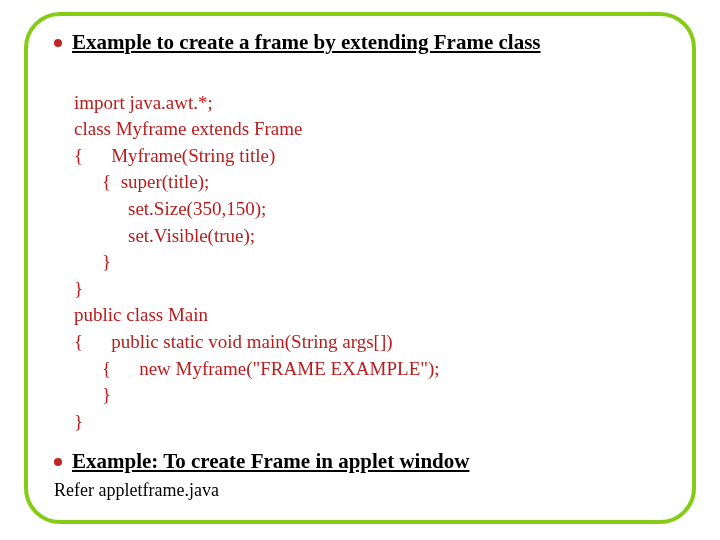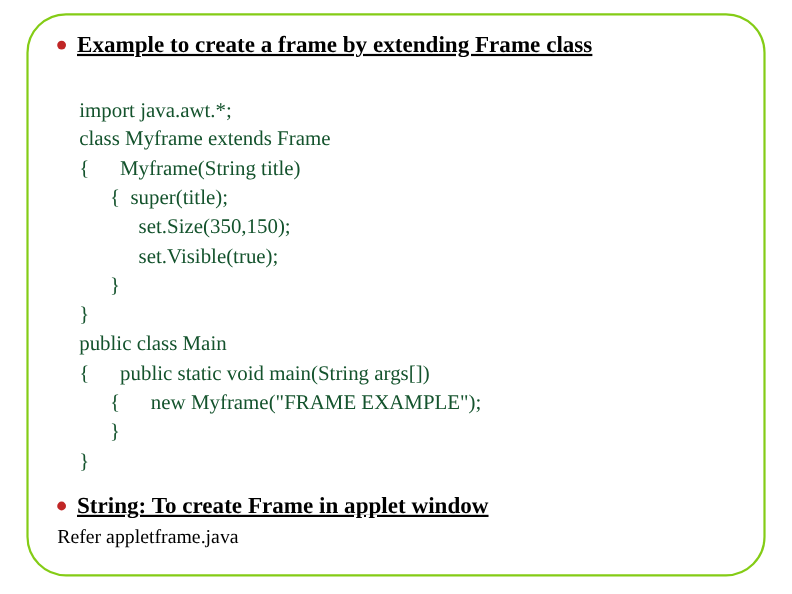--- a/index.html
+++ b/index.html
@@ -14,21 +14,21 @@
   }
   .slide {
     width: 720px;
     height: 540px;
     position: relative;
     padding: 12px 24px 16px 24px;
   }
   .frame {
     width: 100%;
     height: 100%;
-    border: 2px solid #84cc16;
+    border: 4px solid #84cc16;
     border-radius: 36px;
     padding: 14px 18px 10px 26px;
     position: relative;
   }
   .bullet-row {
     display: flex;
     align-items: flex-start;
     margin-bottom: 6px;
   }
   .bullet-dot {
@@ -46,21 +46,21 @@
     text-decoration: underline;
     color: #000000;
   }
   .code-block {
     margin-left: 20px;
     margin-top: 8px;
     margin-bottom: 14px;
     font-family: "Times New Roman", Times, serif;
     font-size: 19px;
     line-height: 1.4;
-    color: #14532d;
+    color: #b91c1c;
     white-space: pre;
   }
   .code-block .ind1 { display: inline-block; width: 28px; }
   .code-block .ind2 { display: inline-block; width: 54px; }
   .refer {
     font-size: 18px;
     margin-top: 2px;
   }
 </style>
 </head>
@@ -84,19 +84,19 @@
 <span class="ind1"></span><span>}</span>
 <span>}</span>
 <span>public class Main</span>
 <span>{</span><span class="ind1"></span><span>public static void main(String args[])</span>
 <span class="ind1"></span><span>{</span><span class="ind1"></span><span>new Myframe("FRAME EXAMPLE");</span>
 <span class="ind1"></span><span>}</span>
 <span>}</span></div>
 
     <div class="bullet-row">
       <div class="bullet-dot"></div>
-      <div class="heading">String: To create Frame in applet window</div>
+      <div class="heading">Example: To create Frame in applet window</div>
     </div>
 
     <div class="refer">Refer appletframe.java</div>
 
   </div>
 </div>
 
 </body></html>

